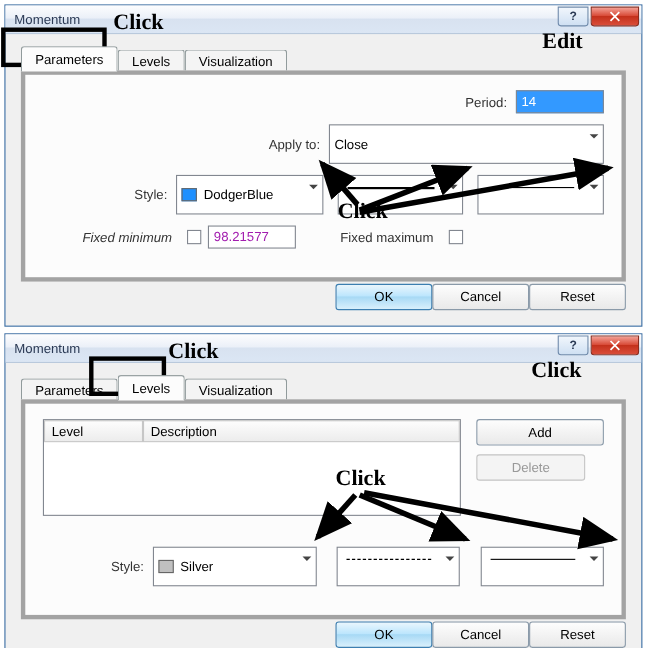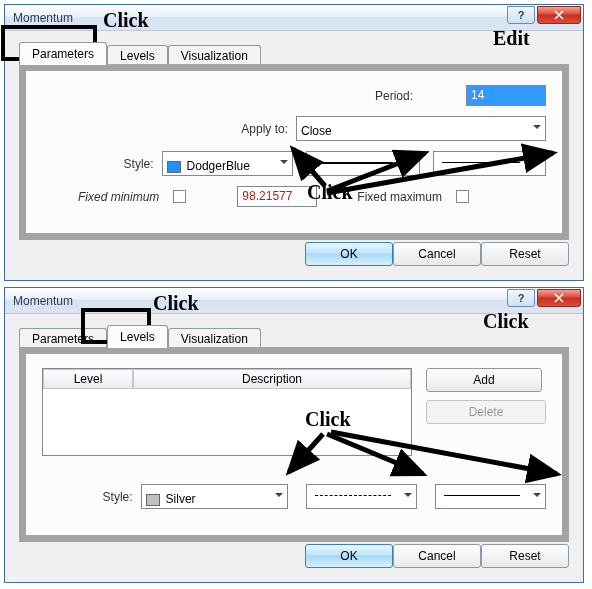--- a/index.html
+++ b/index.html
@@ -44,35 +44,35 @@
     padding: 3px 12px; border: 1px solid #919b9c;
     background: #f4f4f4; border-bottom: none;
     border-radius: 3px 3px 0 0; margin-right: 0px;
     font-size: 12px; position: relative; top: 1px;
   }
   .tab.active {
     background: #fcfcfc; z-index: 2; top: 0;
     padding-top: 4px; padding-bottom: 4px;
   }
   .panel {
-    border: 7px solid #a3a3a3; background: #fcfcfc;
+    border: 4px solid #a3a3a3; background: #fcfcfc;
     padding: 14px 16px 16px 16px; min-height: 160px;
     position: relative;
   }
   .row { display: flex; align-items: center; margin-bottom: 10px; }
   .lbl { text-align: right; margin-right: 8px; color: #333; }
   .input {
     border: 1px solid #828790; background: #fff;
-    height: 21px; padding: 2px 4px; font: inherit; margin-left: 45px;
+    height: 21px; padding: 2px 4px; font: inherit;
   }
   .input.sel { background: #3399ff; color: #fff; }
   .select {
-    border: 1px solid #828790; background: #fff; height: 25px;
+    border: 1px solid #828790; background: #fff; height: 36px;
     padding: 2px 18px 2px 4px; position: relative; font: inherit;
-    display: inline-flex; align-items: flex-end;
+    display: inline-flex; align-items: center;
   }
   .select::after {
     content: ''; position: absolute; right: 4px; top: 8px;
     border: 4px solid transparent; border-top-color: #444;
   }
   .swatch { width: 14px; height: 12px; display: inline-block; margin-right: 6px; border: 1px solid #666; }
   .line-solid { width: 70%; border-top: 2px solid #000; position: absolute; left: 8px; top: 10px; }
   .line-thin { width: 70%; border-top: 1px solid #000; position: absolute; left: 8px; top: 10px; }
   .line-dash { width: 70%; border-top: 1px dashed #000; position: absolute; left: 8px; top: 10px; }
   .chk { width: 13px; height: 13px; border: 1px solid #828790; background: #fff; display: inline-block; vertical-align: middle; }
@@ -83,21 +83,21 @@
     font: inherit; display: flex; align-items: center; justify-content: center;
   }
   .btn.default {
     border-color: #3c7fb1;
     background: linear-gradient(to bottom, #eaf6fd, #bde6fd 45%, #a7d9f5 50%, #d9f0fc 100%);
   }
   .btn.disabled { color: #999; background: #f4f4f4; border-color: #c4c4c4; }
   .listbox {
     border: 1px solid #828790; background: #fff; height: 88px; width: 390px;
   }
-  .listhead { display: flex; text-align: center; }
+  .listhead { display: flex; }
   .listhead .col {
     border: 1px solid #c6c6c6; background: linear-gradient(#fdfdfd,#ececec);
     padding: 2px 6px; font-size: 12px;
   }
   .annot {
     position: absolute; font-family: 'Comic Sans MS', cursive;
     font-size: 20px; font-weight: bold; color: #000;
     pointer-events: none;
   }
   .hilite {
@@ -155,21 +155,21 @@
         </div>
         <div style="width:14px"></div>
         <div class="select" style="width:120px;">
           <span class="line-thin"></span>
         </div>
       </div>
 
       <div class="row">
         <span class="lbl" style="width:auto; margin-left:36px;font-style:italic;">Fixed minimum</span>
         <span class="chk" style="margin:0 6px;"></span>
-        <span class="input" style="width:80px; color:#b91c1c;">98.21577</span>
+        <span class="input" style="width:80px; color:#a21caf;">98.21577</span>
         <div style="width:40px"></div>
         <span class="lbl">Fixed maximum</span>
         <span class="chk" style="margin:0 6px;"></span>
       </div>
 
     </div>
     <div class="btnbar">
       <div class="btn default">OK</div>
       <div class="btn">Cancel</div>
       <div class="btn">Reset</div>
@@ -214,21 +214,21 @@
 
       <div style="display:flex; gap:14px;">
         <div class="listbox">
           <div class="listhead">
             <div class="col" style="width:90px;">Level</div>
             <div class="col" style="flex:1;">Description</div>
           </div>
         </div>
         <div style="display:flex; flex-direction:column; gap:8px;">
           <div class="btn" style="width:116px;">Add</div>
-          <div class="btn disabled" style="width:120px;">Delete</div>
+          <div class="btn disabled" style="width:99px;">Delete</div>
         </div>
       </div>
 
       <div class="row" style="margin-top:28px;">
         <span class="lbl" style="width:100px;">Style:</span>
         <div class="select" style="width:160px;">
           <span class="swatch" style="background:#c0c0c0"></span>
           <span>Silver</span>
         </div>
         <div style="width:20px"></div>

